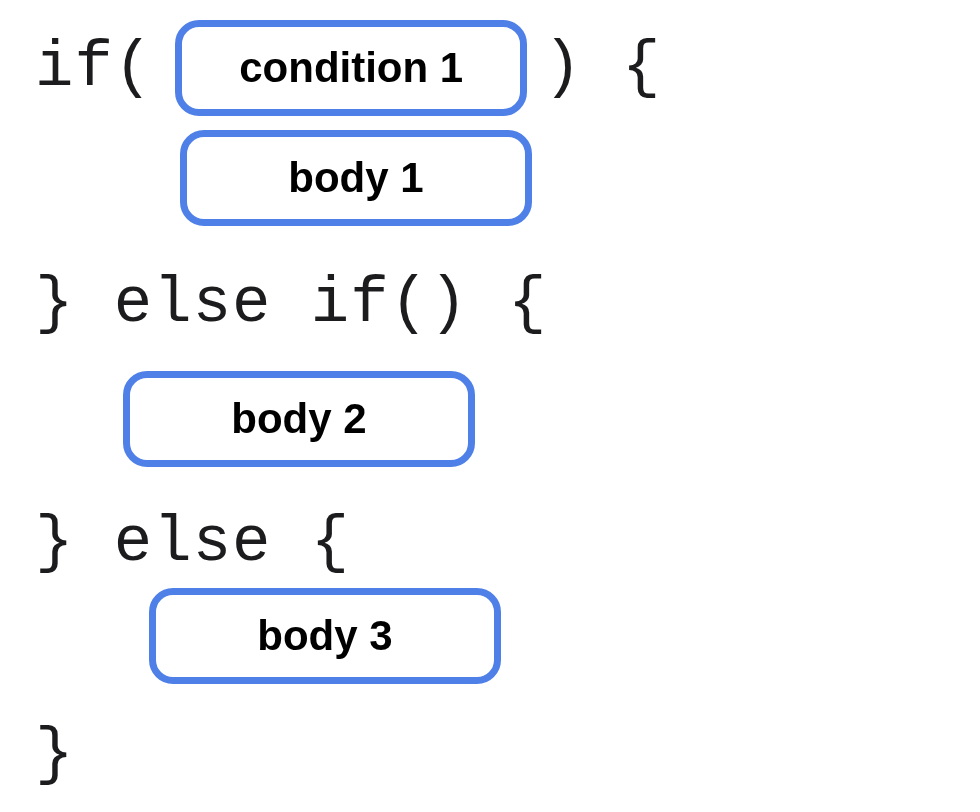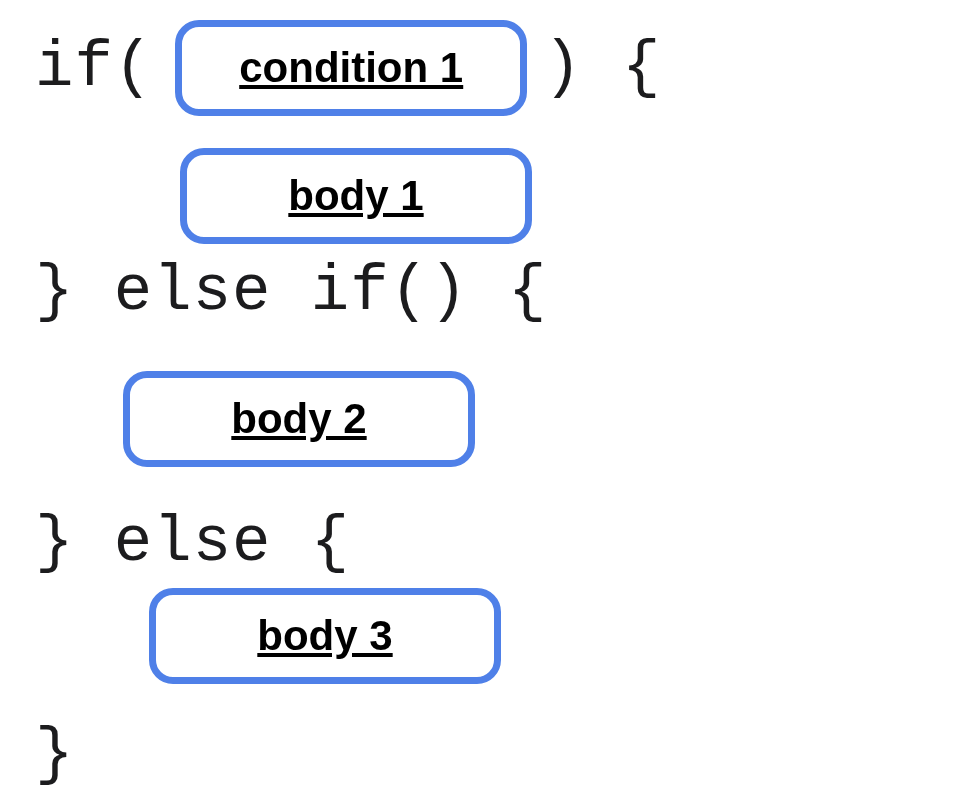--- a/index.html
+++ b/index.html
@@ -34,33 +34,32 @@
   .pill {
     width: 352px;
     height: 96px;
     border: 7px solid var(--pill-border);
     border-radius: 24px;
     background: var(--background);
     display: flex;
     align-items: center;
     justify-content: center;
     flex: none;
-    text-decoration: underline;
   }
   .pill.inline { margin: 0 16px 0 22px; }
   .pill-label {
     font-family: "Liberation Sans", "DejaVu Sans", sans-serif;
     font-weight: 700;
     font-size: 42px;
     color: var(--label-text);
     white-space: pre;
   }
   .r1 { top: 20px;  left: 35px;  }
-  .r2 { top: 148px; left: 135px; padding-left: 45px; }
-  .r3 { top: 244px; left: 35px;  }
+  .r2 { top: 130px; left: 135px; padding-left: 45px; }
+  .r3 { top: 256px; left: 35px;  }
   .r4 { top: 371px; left: 123px; text-align: center; }
   .r5 { top: 495px; left: 35px;  }
   .r6 { top: 588px; left: 128px; margin-left: 21px; }
   .r7 { top: 707px; left: 35px;  }
 </style>
 </head>
 <body>
 
 <div class="canvas">
 

